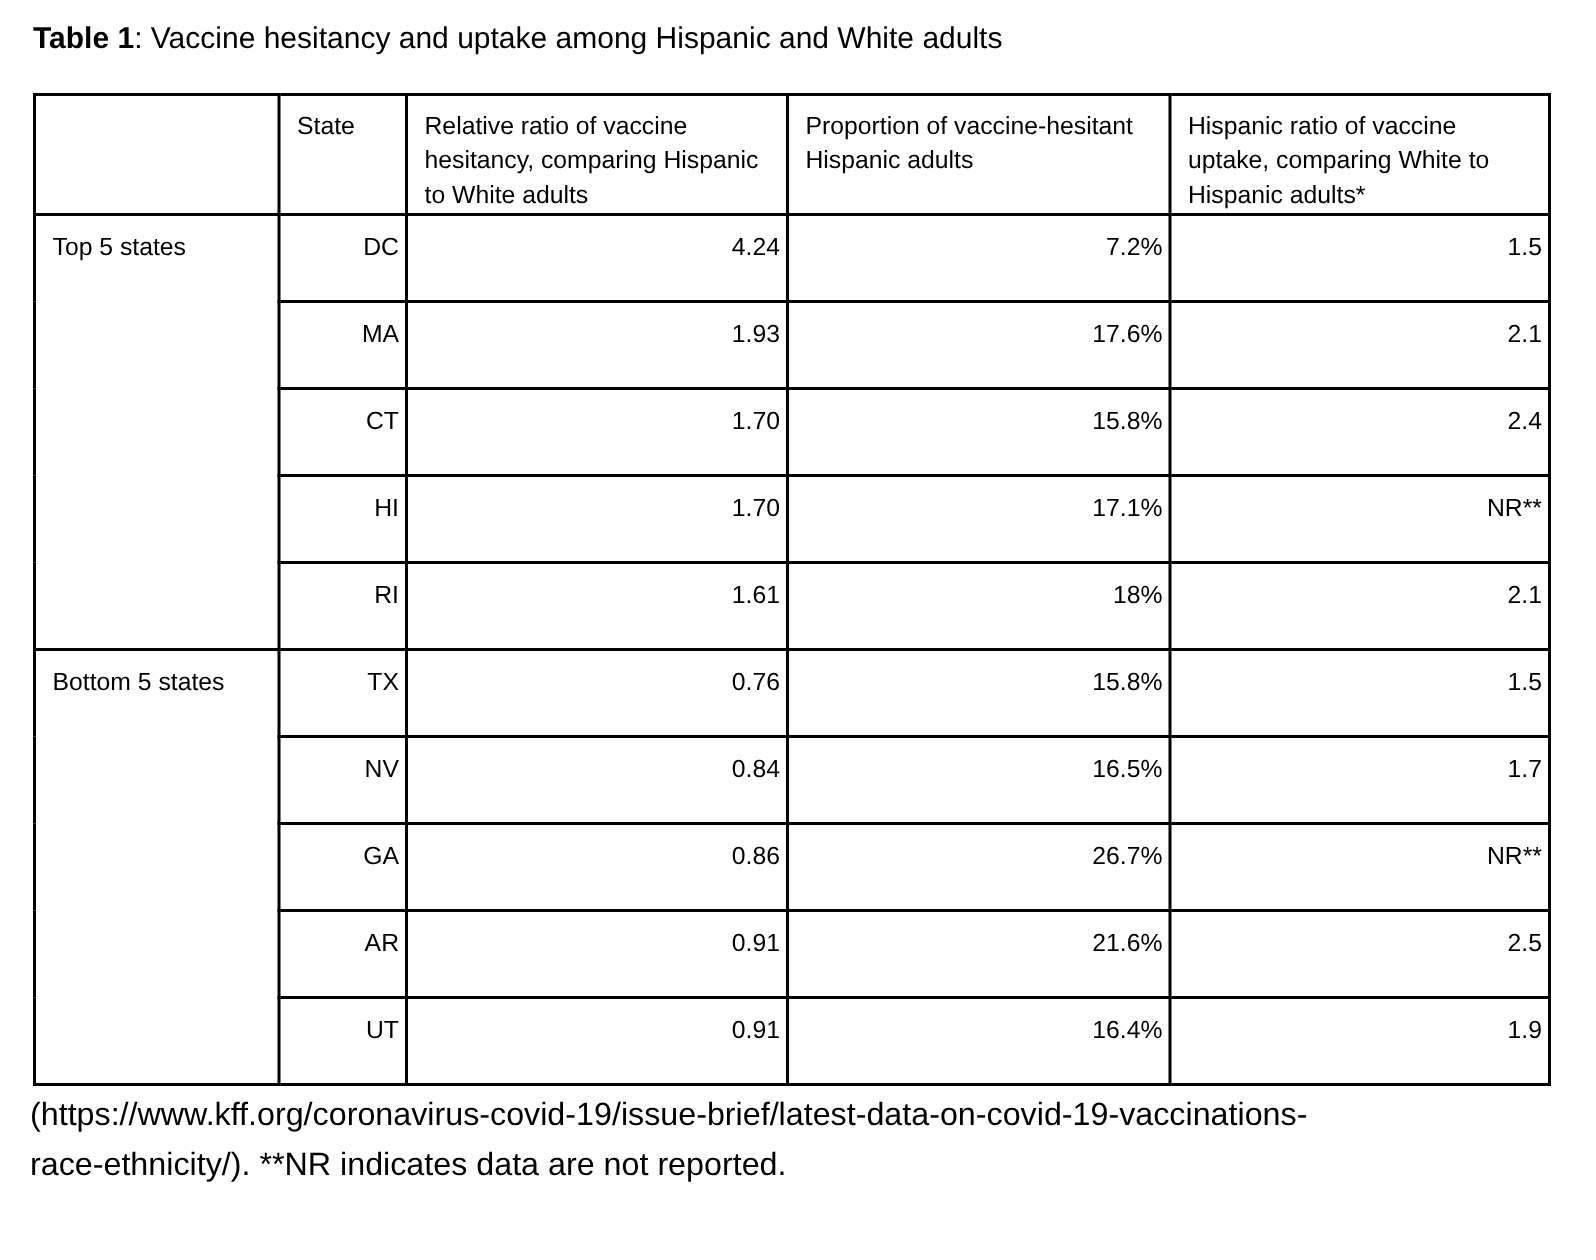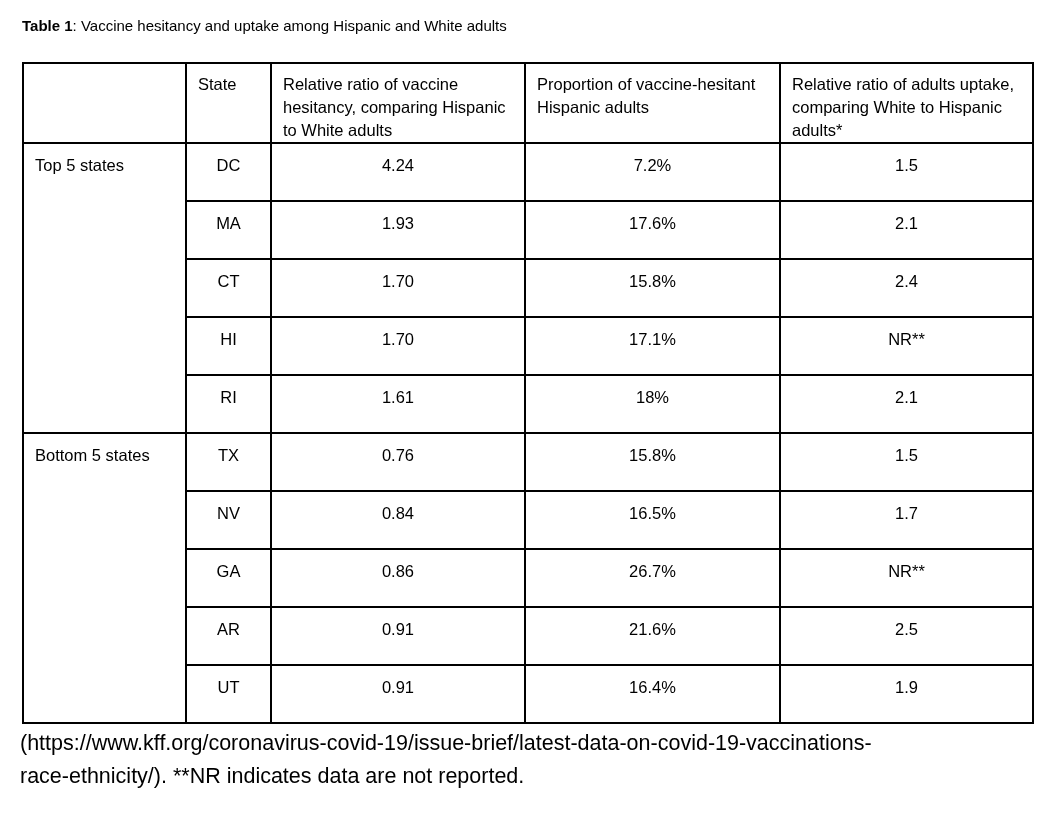--- a/index.html
+++ b/index.html
@@ -11,21 +11,21 @@
   }
   .page {
     position: relative;
     width: 1064px;
     height: 840px;
     background: #ffffff;
     overflow: hidden;
   }
   .title {
     margin: 12px 0 0 22px;
-    font-size: 15px;
+    font-size: 20px;
     line-height: 28px;
     white-space: nowrap;
   }
   .title .bold { font-weight: bold; }
 
   table.vax {
     margin: 22px 0 0 22px;
     border-collapse: collapse;
     table-layout: fixed;
     width: 1010px;
@@ -43,21 +43,21 @@
   th.hdr {
     font-weight: normal;
     text-align: left;
     padding: 9px 12px 0 11px;
   }
   td.group {
     text-align: left;
     padding: 10px 10px 14px 11px;
   }
   td.cell {
-    text-align: center;
+    text-align: right;
     padding: 10px 4px 0 4px;
   }
   .footnote {
     margin: 3px 0 0 20px;
     font-size: 21.5px;
     line-height: 32.5px;
   }
 </style>
 </head>
 <body>
@@ -75,21 +75,21 @@
       <col style="width:254px">
       <col style="width:255px">
       <col style="width:253px">
     </colgroup>
     <tbody>
       <tr class="header-row">
         <th class="hdr"></th>
         <th class="hdr">State</th>
         <th class="hdr">Relative ratio of vaccine hesitancy, comparing Hispanic to White adults</th>
         <th class="hdr">Proportion of vaccine-hesitant Hispanic adults</th>
-        <th class="hdr">Relative ratio of adults uptake, comparing White to Hispanic adults*</th>
+        <th class="hdr">Hispanic ratio of vaccine uptake, comparing White to Hispanic adults*</th>
       </tr>
 
       <tr class="data-row">
         <td class="group" rowspan="5">Top 5 states</td>
         <td class="cell">DC</td>
         <td class="cell">4.24</td>
         <td class="cell">7.2%</td>
         <td class="cell">1.5</td>
       </tr>
       <tr class="data-row">

